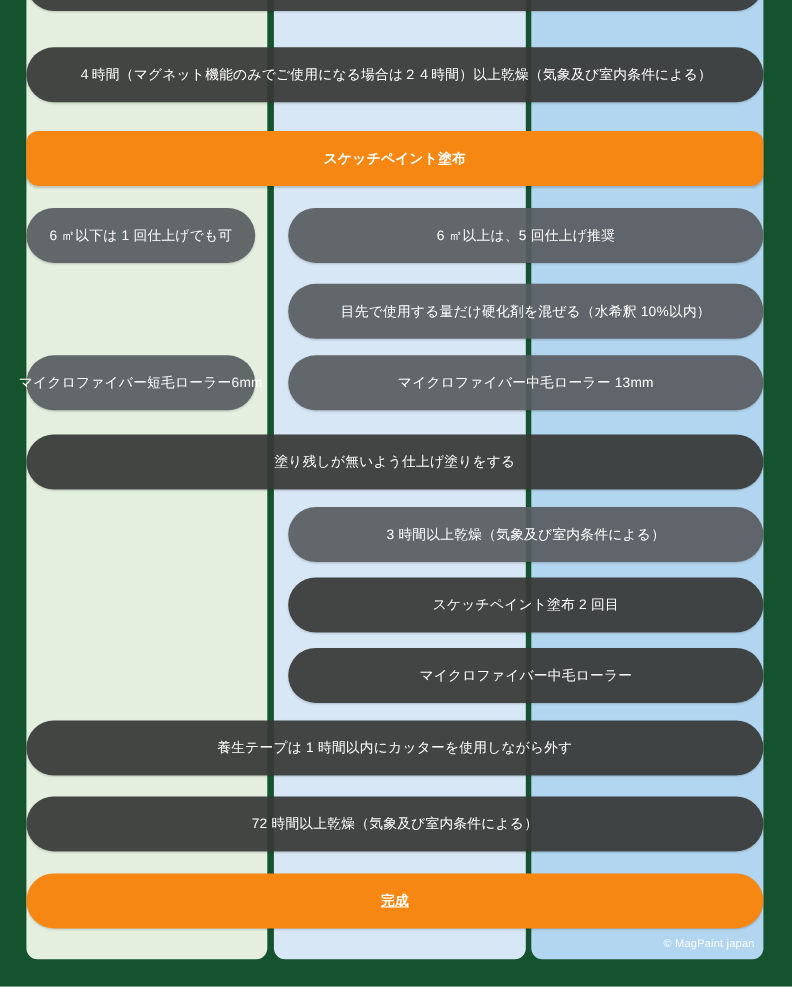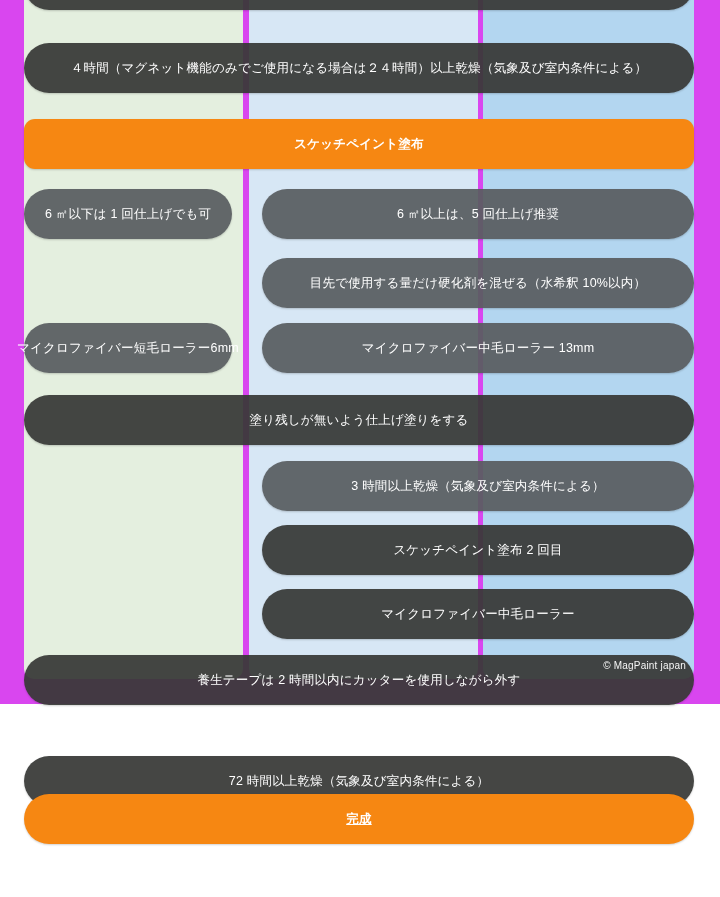--- a/index.html
+++ b/index.html
@@ -4,21 +4,21 @@
 <style>
   * { margin:0; padding:0; box-sizing:border-box; }
   html,body { background:#ffffff; }
   body {
     width:720px; height:897px;
     font-family:"Liberation Sans","DejaVu Sans",sans-serif;
     overflow:hidden;
   }
 
   
-  .stage { position:relative; width:720px; height:704px; background:#d946ef; }
+  .stage { position:relative; width:720px; height:897px; background:#14532d; }
 
   
   .columns { position:absolute; inset:0; }
   .col {
     position:absolute; top:-20px; bottom:25px;
     border-bottom-left-radius:10px; border-bottom-right-radius:10px;
   }
   .col-prep   { left:24px;  width:219px; background:#e4efdf; }
   .col-mid    { left:249px; width:229px; background:#d7e7f5; }
   .col-finish { left:483px; width:211px; background:#b3d6f0; }
@@ -73,20 +73,20 @@
       <div class="pill orange w-full" style="top: 119px; border-radius: 11px;">スケッチペイント塗布</div>
       <div class="pill gray w-left" style="top: 189px;">6 ㎡以下は 1 回仕上げでも可</div>
       <div class="pill gray w-right" style="top: 189px;">6 ㎡以上は、5 回仕上げ推奨</div>
       <div class="pill gray w-right" style="top: 258px;">目先で使用する量だけ硬化剤を混ぜる（水希釈 10%以内）</div>
       <div class="pill gray w-left" style="top: 323px;">マイクロファイバー短毛ローラー6mm</div>
       <div class="pill gray w-right" style="top: 323px;">マイクロファイバー中毛ローラー 13mm</div>
       <div class="pill dark w-full" style="top: 395px;">塗り残しが無いよう仕上げ塗りをする</div>
       <div class="pill gray w-right" style="top: 461px;">3 時間以上乾燥（気象及び室内条件による）</div>
       <div class="pill dark w-right" style="top: 525px;">スケッチペイント塗布 2 回目</div>
       <div class="pill dark w-right" style="top: 589px;">マイクロファイバー中毛ローラー</div>
-      <div class="pill dark w-full" style="top: 655px;">養生テープは 2 時間以内にカッターを使用しながら外す</div>
-      <div class="pill dark w-full" style="top: 756px;">72 時間以上乾燥（気象及び室内条件による）</div>
+      <div class="pill dark w-full" style="top: 655px;">養生テープは 1 時間以内にカッターを使用しながら外す</div>
+      <div class="pill dark w-full" style="top: 724px;">72 時間以上乾燥（気象及び室内条件による）</div>
       <div class="pill orange w-full" style="top: 794px; text-decoration: underline;">完成</div>
     </div>
 
   <div class="credit">© MagPaint japan</div>
 
 </div>
 
 </body></html>

